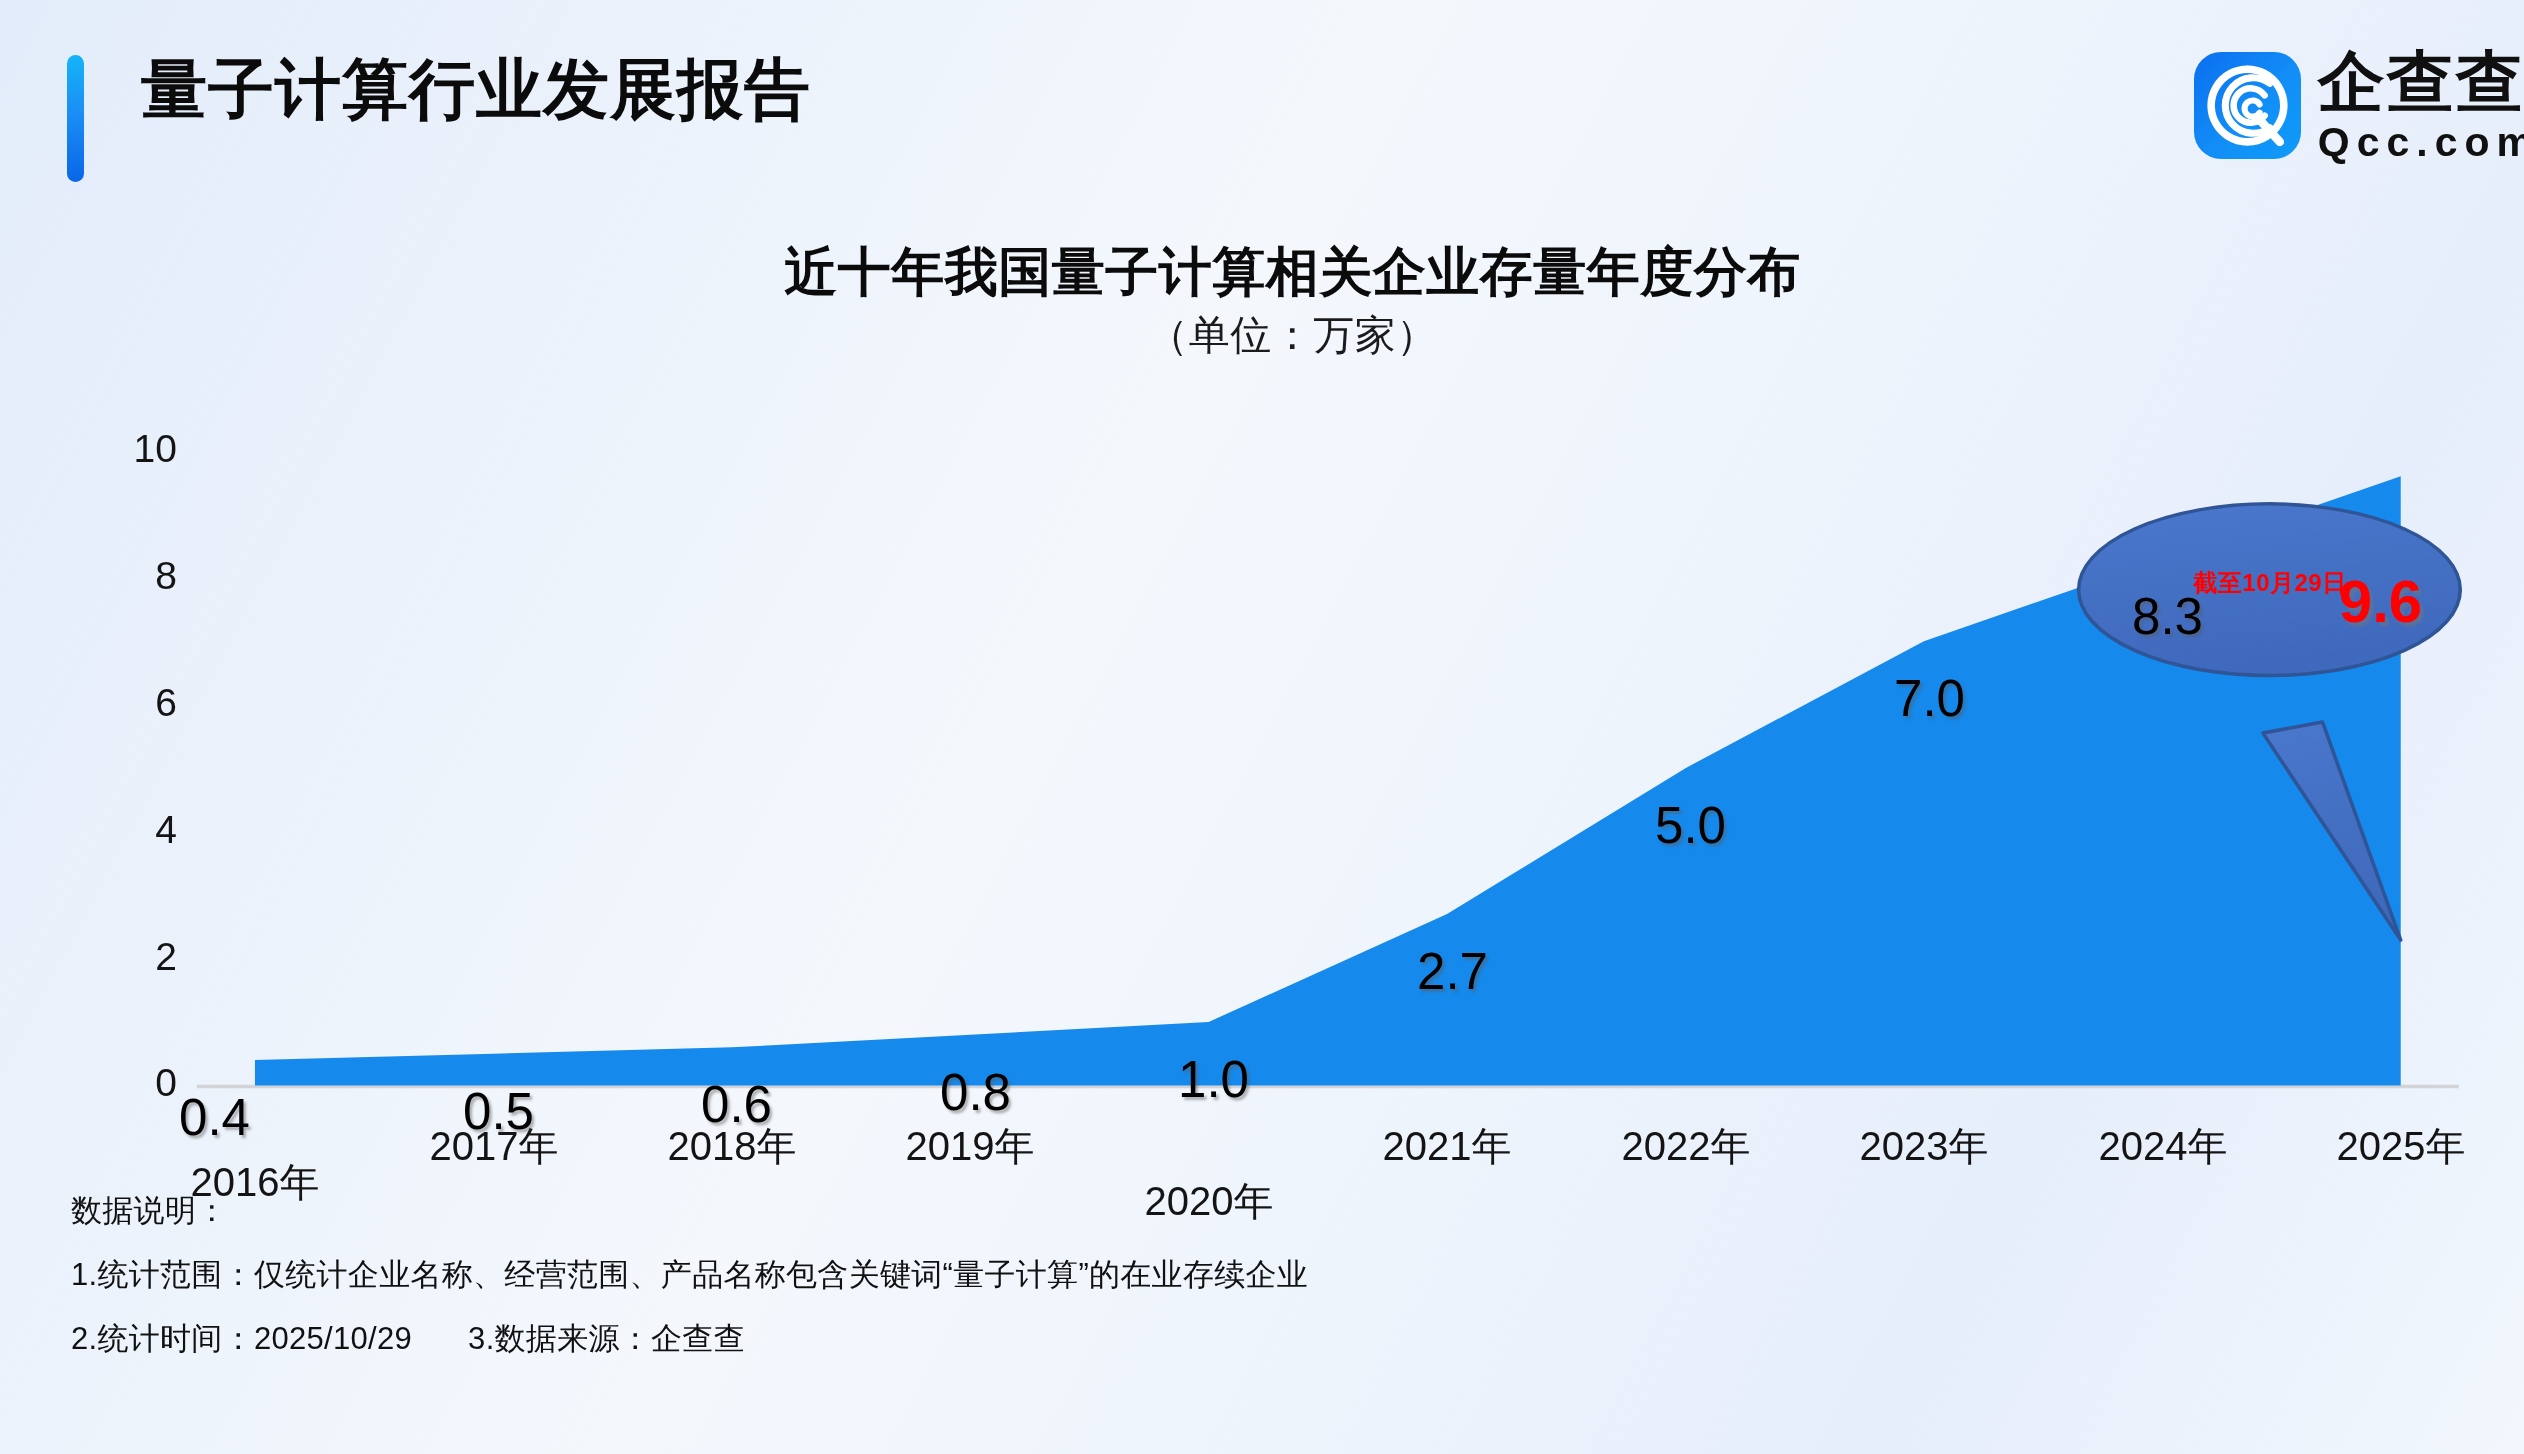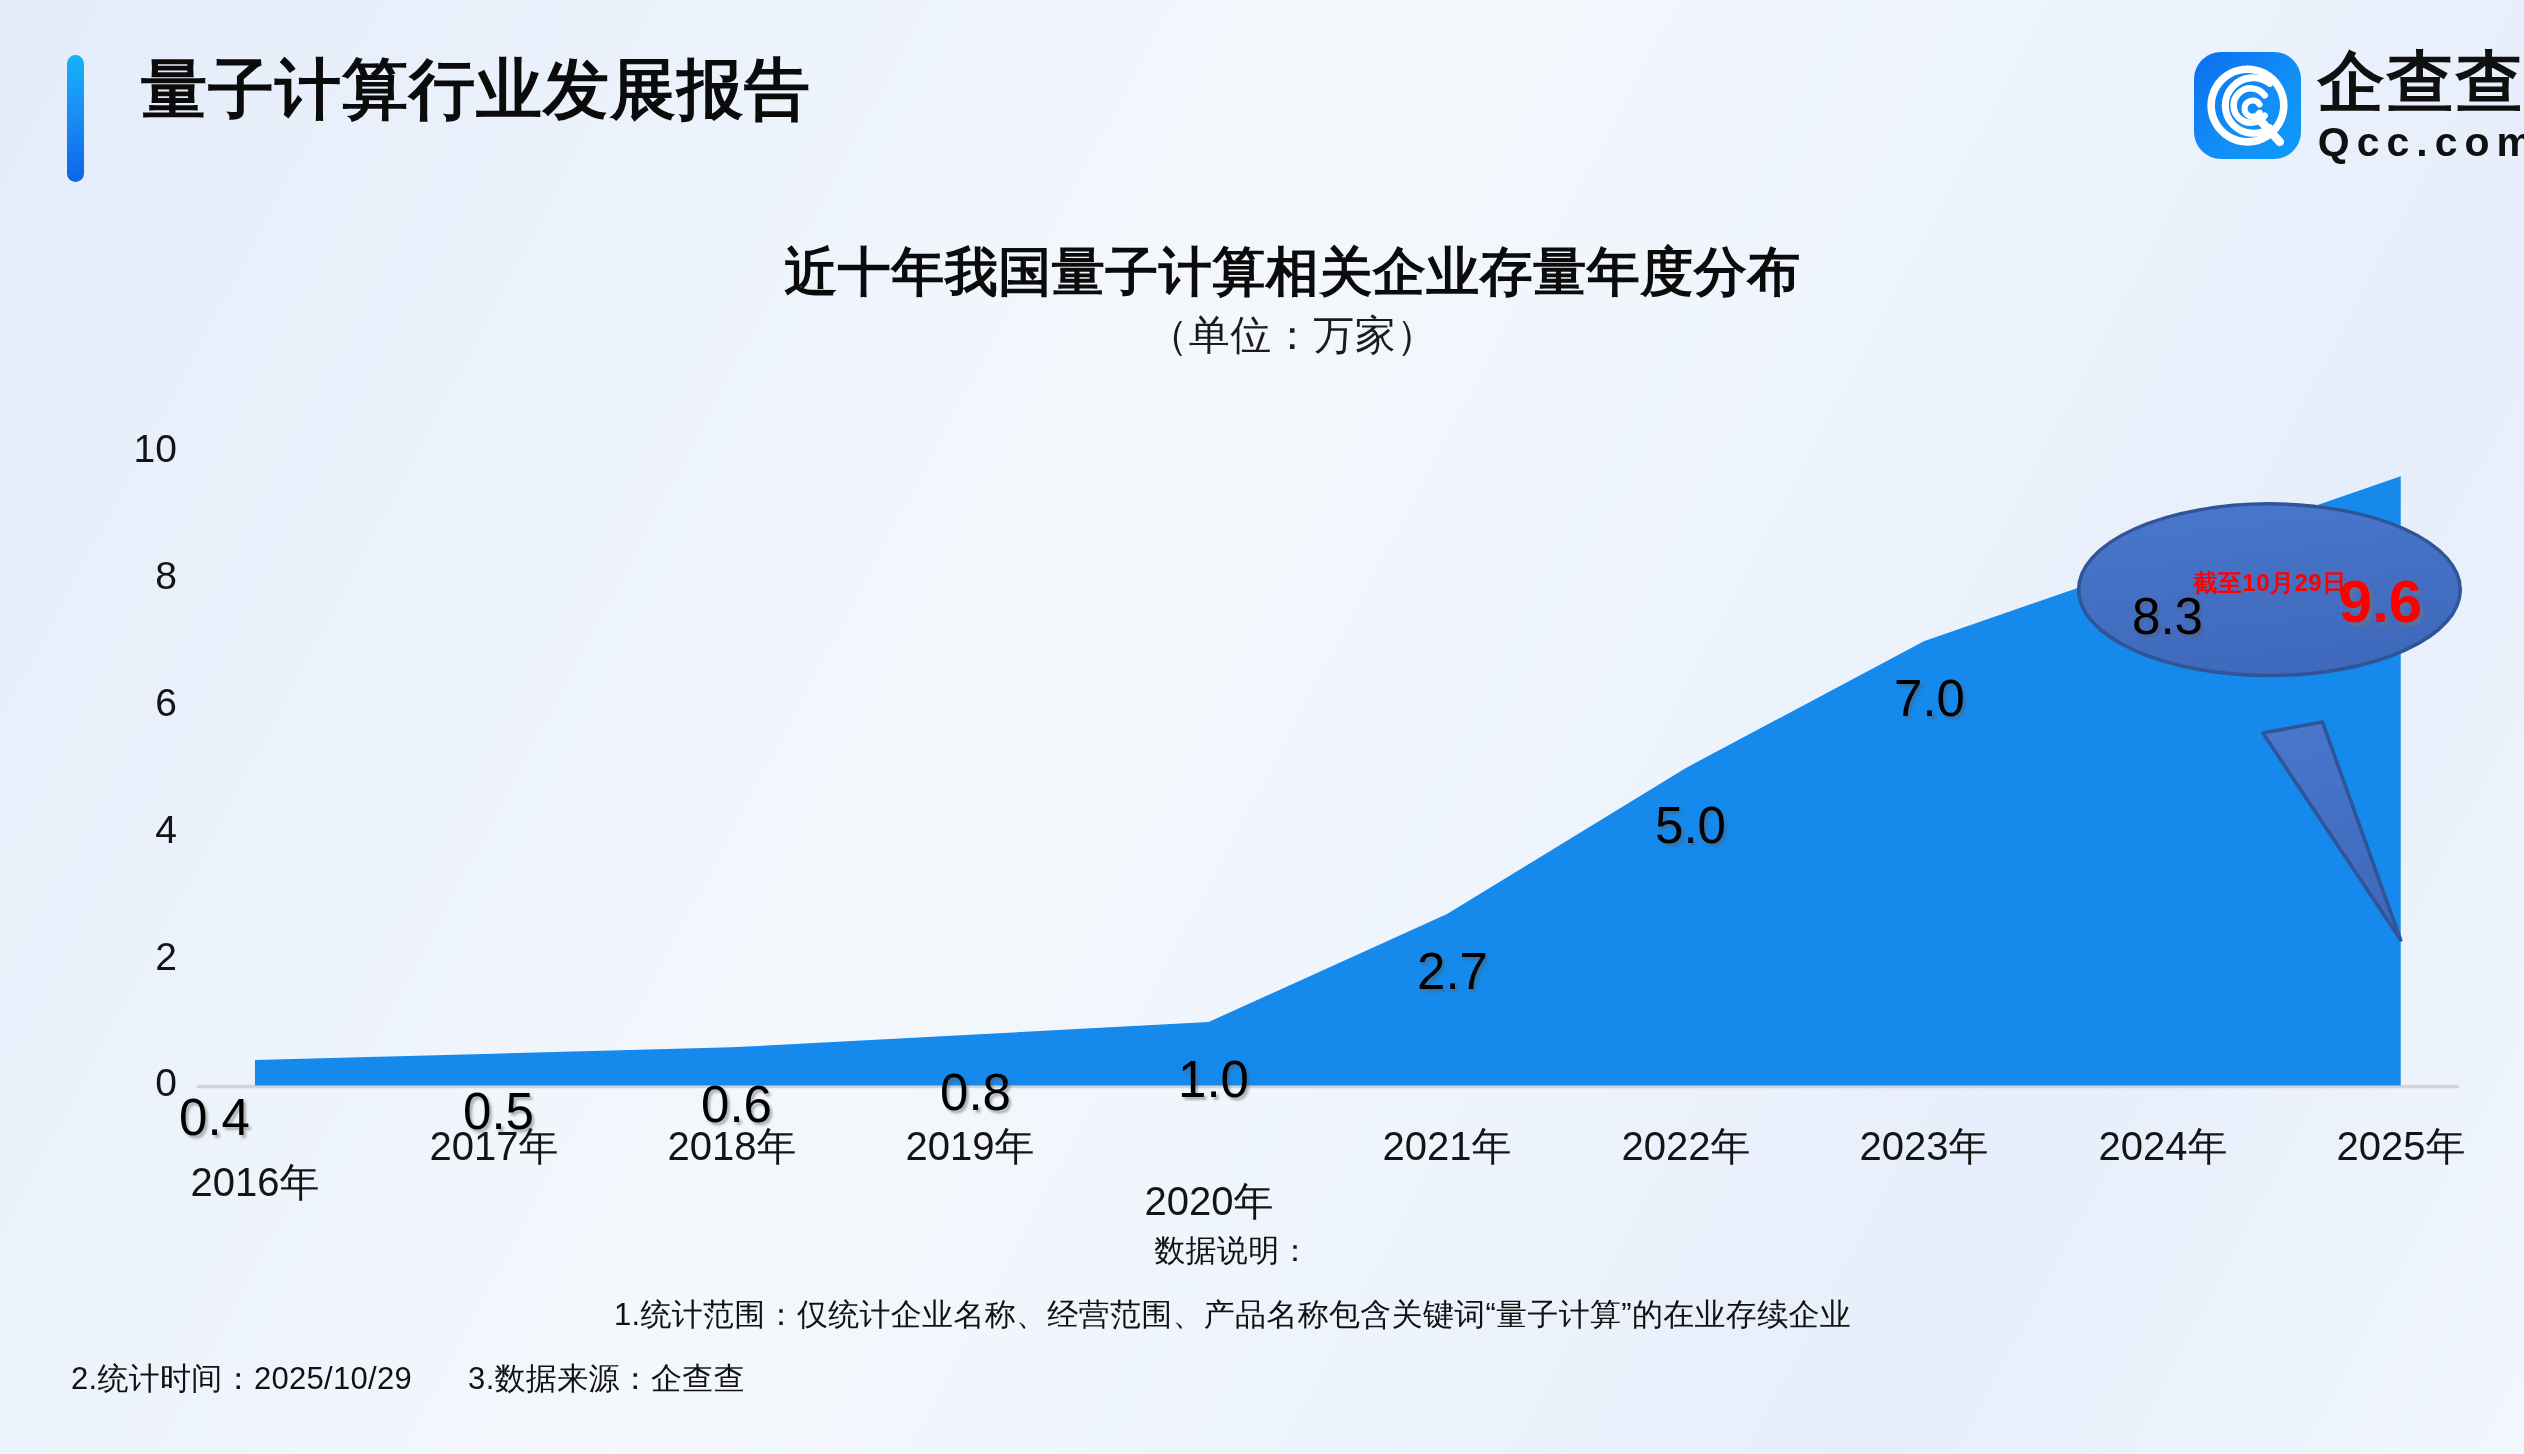--- a/index.html
+++ b/index.html
@@ -50,21 +50,21 @@
   #dlabel-last{color:#ff0000;font-weight:bold;font-size:60px;
     text-shadow:3.5px 3.5px 3px rgba(120,120,120,.5);}
 
   
   #callout-text{
     position:absolute;left:2078px;top:567px;width:384px;text-align:center;
     font-size:24px;font-weight:bold;color:#ff0000;letter-spacing:0.5px;
   }
 
   
-  #footer{position:absolute;left:71px;top:1230px;width:2323px;text-align:center;}
+  #footer{position:absolute;left:71px;top:1190px;width:2323px;}
   .note{font-size:31px;color:#111;margin-bottom:22px;letter-spacing:0.3px;white-space:nowrap;}
   #note-row{display:flex;gap:56px;}
 </style>
 </head>
 <body>
 
 <div id="header">
   <div id="accent-bar"></div>
   <div id="page-title">量子计算行业发展报告</div>
 

